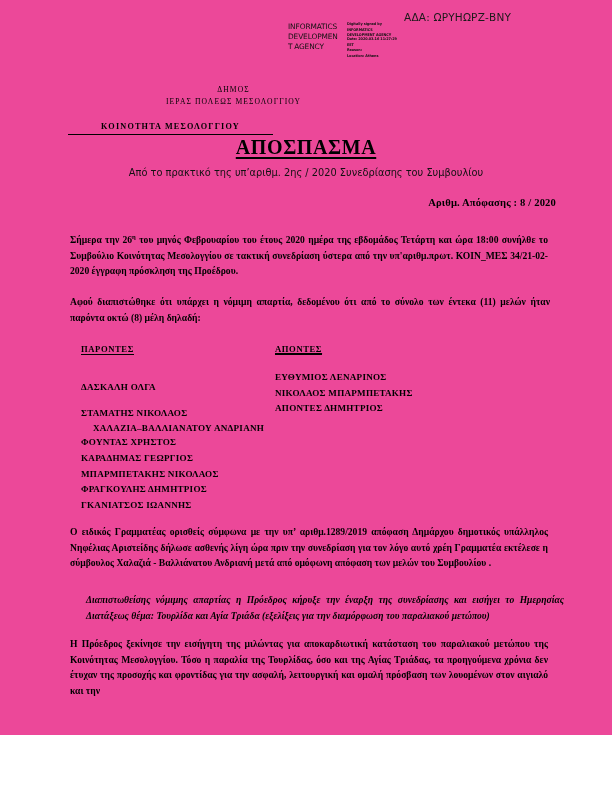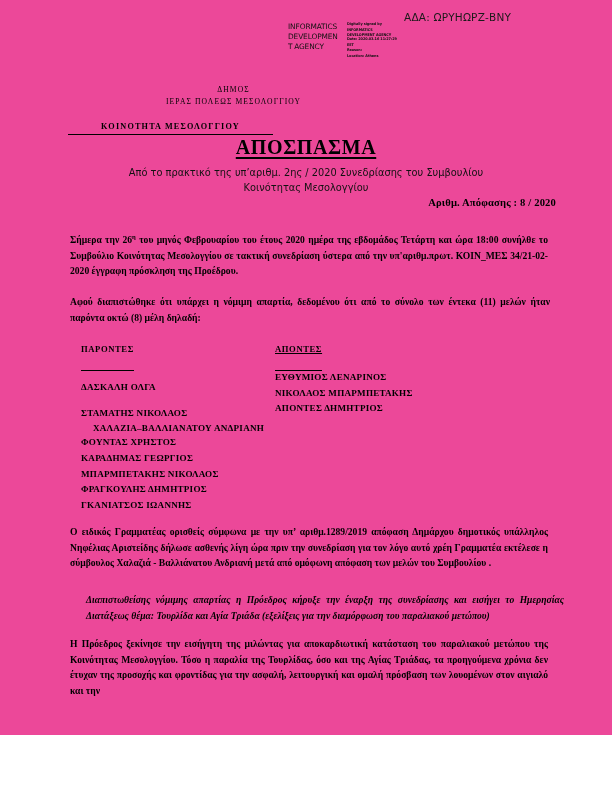--- a/index.html
+++ b/index.html
@@ -174,21 +174,21 @@
     position: relative;
     height: 18px;
   }
   .att-head {
     position: absolute;
     font-family: "Liberation Serif", "DejaVu Serif", serif;
     font-weight: bold;
     font-size: 8.6px;
     letter-spacing: 0.6px;
     border-bottom: 1px solid #000;
-    padding-bottom: 16px;
+    padding-bottom: 0px;
   }
   .att-head.present { left: 11px; }
   .att-head.absent  { left: 205px; text-decoration: underline; }
 
   .att-cols { position: relative; }
   .col-present {
     position: absolute;
     left: 11px;
     top: 18px;
     width: 195px;
@@ -268,21 +268,20 @@
   <div class="org-block">
     <div class="org-line-1">ΔΗΜΟΣ</div>
     <div class="org-line-2">ΙΕΡΑΣ ΠΟΛΕΩΣ ΜΕΣΟΛΟΓΓΙΟΥ</div>
     <div class="community-line">ΚΟΙΝΟΤΗΤΑ ΜΕΣΟΛΟΓΓΙΟΥ</div>
   </div>
 
   <div class="doc-title">ΑΠΟΣΠΑΣΜΑ</div>
 
   <div class="doc-subtitle">
     <div>Από το πρακτικό της υπ’αριθμ. 2ης / 2020 Συνεδρίασης του Συμβουλίου</div>
-    <div>Κοινότητας Μεσολογγίου</div>
   </div>
 
   <div class="decision-number">Αριθμ. Απόφασης : 8 / 2020</div>
 
   <div class="body-text para-intro">
     <span>Σήμερα την 26</span><span class="sup">η</span><span> του μηνός Φεβρουαρίου  του έτους 2020 ημέρα της εβδομάδος Τετάρτη και ώρα 18:00 συνήλθε το Συμβούλιο Κοινότητας Μεσολογγίου σε τακτική συνεδρίαση ύστερα από την υπ'αριθμ.πρωτ. ΚΟΙΝ_ΜΕΣ 34/21-02-2020 έγγραφη πρόσκληση της Προέδρου.</span>
   </div>
 
   <div class="body-text para-quorum">Αφού διαπιστώθηκε ότι υπάρχει η νόμιμη απαρτία, δεδομένου ότι από το σύνολο των έντεκα (11) μελών ήταν παρόντα οκτώ  (8) μέλη δηλαδή:</div>
 

